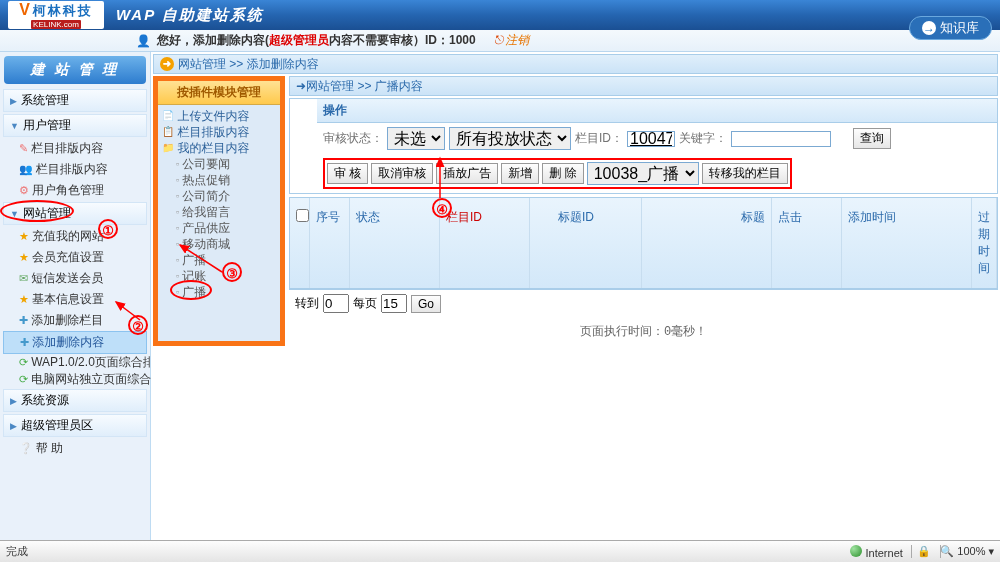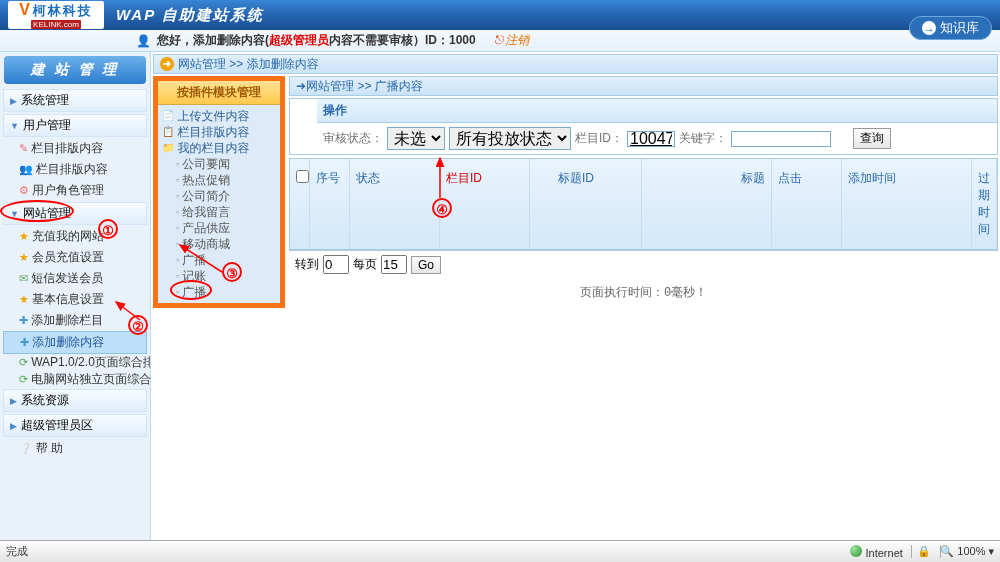--- a/index.html
+++ b/index.html
@@ -227,20 +227,31 @@
             <label>审核状态：</label>
             <select><option>未选</option></select>
             <select><option>所有投放状态</option></select>
             <label>栏目ID：</label>
             <input type="text" style="width: 48px; text-decoration: underline;" value="10047">
             <label>关键字：</label>
             <input type="text" style="width: 100px;">
             <span style="width:14px;"></span>
             <button class="btn">查询</button>
           </div>
+          <div class="ops-row">
+            <span class="red-box">
+              <button class="btn">审 核</button>
+              <button class="btn">取消审核</button>
+              <button class="btn">插放广告</button>
+              <button class="btn">新增</button>
+              <button class="btn">删 除</button>
+              <select><option>10038_广播</option></select>
+              <button class="btn">转移我的栏目</button>
+            </span>
+          </div>
         </div>
         <div class="grid">
           <div class="grid-hdr">
             <div class="col-chk"><input type="checkbox" style=""></div>
             <div class="col-seq">序号</div>
             <div class="col-st">状态</div>
             <div class="col-lm">栏目ID</div>
             <div class="col-bt">标题ID</div>
             <div class="col-title">标题</div>
             <div class="col-click">点击</div>

